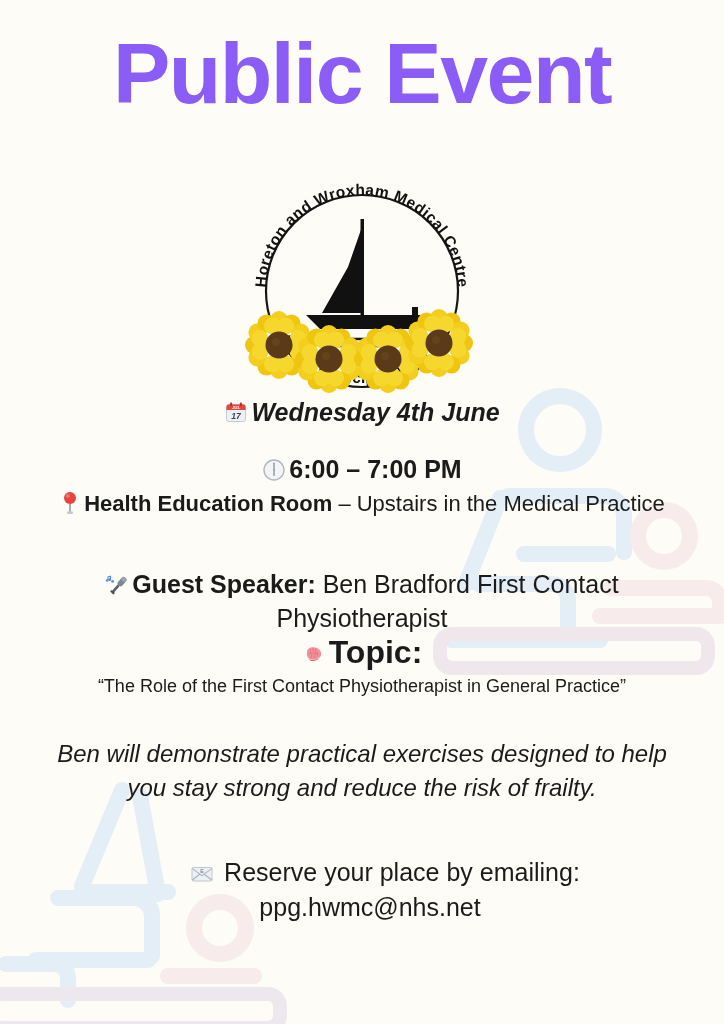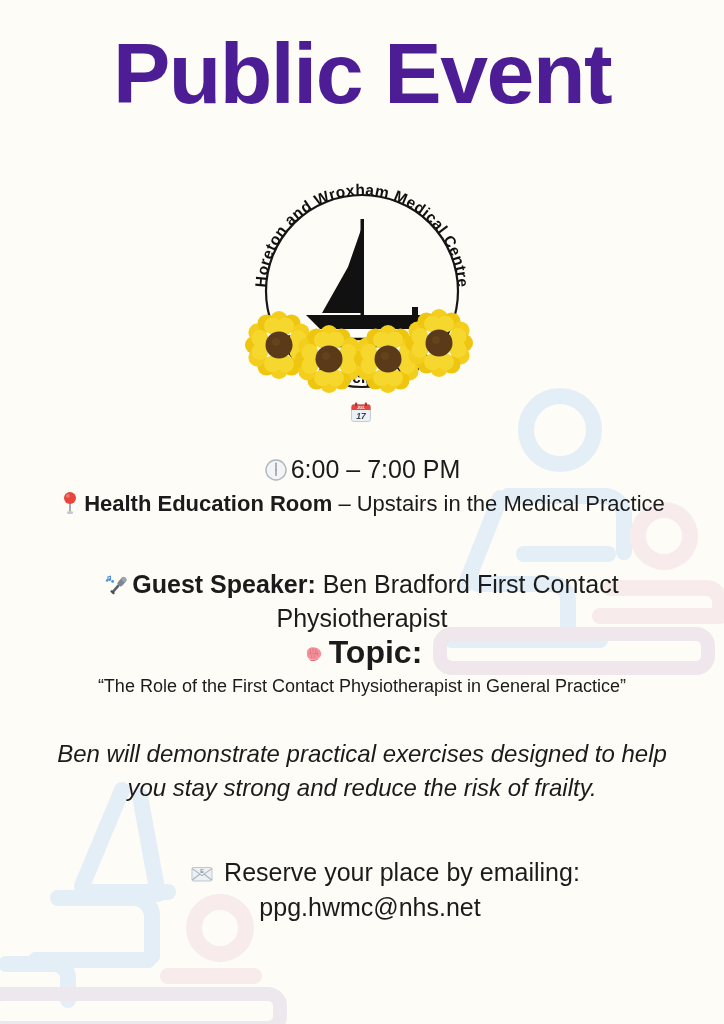--- a/index.html
+++ b/index.html
@@ -53,21 +53,21 @@
   .title {
     position: absolute;
     top: 28px;
     left: 0;
     width: 724px;
     text-align: center;
     font-size: 86px;
     line-height: 1.05;
     font-weight: 800;
     letter-spacing: -1.5px;
-    color: #4c1d95;
+    color: #8b5cf6;
   }
 
   
   .logo-wrap {
     position: absolute;
     top: 163px;
     left: 50%;
     transform: translateX(-50%);
     width: 252px;
     height: 235px;
@@ -82,21 +82,21 @@
     text-align: center;
   }
 
   .line {
     display: block;
     width: 100%;
     text-align: center;
   }
 
   .l-date   { top: 394px; font-size: 25px; line-height: 37px; font-weight: 700; font-style: italic; }
-  .l-time   { top: 451px; font-size: 25px; line-height: 37px; font-weight: 400; }
+  .l-time   { top: 451px; font-size: 25px; line-height: 37px; font-weight: 700; }
   .l-place  { top: 486px; font-size: 22px; line-height: 36px; font-weight: 400; white-space: nowrap; }
   .l-place b { font-weight: 700; }
 
   .l-speaker { top: 567px; font-size: 25px; line-height: 34px; font-weight: 400; }
   .l-speaker b { font-weight: 700; }
 
   .l-topiclbl { top: 635px; font-size: 32px; line-height: 34px; font-weight: 700; }
   .l-topic    { top: 669px; font-size: 18px; line-height: 34px; font-weight: 400; }
 
   .l-desc { top: 737px; font-size: 24px; line-height: 34px; font-style: italic; font-weight: 400; }
@@ -222,21 +222,21 @@
     <div class="block line l-date">
       <span class="emj">
         <svg width="24" height="24" viewBox="0 0 24 24" aria-hidden="true">
           <rect x="2.5" y="3.5" width="19" height="17" rx="2.2" fill="#EDF0F4" stroke="#C5CBD4" stroke-width="1"></rect>
           <path d="M2.5 5.7a2.2 2.2 0 0 1 2.2-2.2h14.6a2.2 2.2 0 0 1 2.2 2.2V9H2.5z" fill="#E8453C"></path>
           <rect x="6" y="1.6" width="2.2" height="3.6" rx="1" fill="#B8322B"></rect>
           <rect x="15.8" y="1.6" width="2.2" height="3.6" rx="1" fill="#B8322B"></rect>
           <text x="12" y="8" font-family="Liberation Sans, sans-serif" font-size="4.2" font-weight="700" fill="#fff" text-anchor="middle">JUL</text>
           <text x="12" y="18" font-family="Liberation Sans, sans-serif" font-size="8.6" font-weight="600" fill="#3C4450" text-anchor="middle">17</text>
         </svg>
-      </span>
+      </span><span>Wednesday 4th June</span>
     </div>
 
     <div class="block line l-time">
       <span class="emj">
         <svg width="24" height="24" viewBox="0 0 24 24" aria-hidden="true">
           <circle cx="12" cy="12" r="10" fill="#F2F4F6" stroke="#AEB6C0" stroke-width="1.4"></circle>
           <line x1="12" y1="12" x2="12" y2="5.2" stroke="#8D96A3" stroke-width="1.4" stroke-linecap="round"></line>
           <line x1="12" y1="12" x2="12" y2="17.4" stroke="#8D96A3" stroke-width="1.4" stroke-linecap="round"></line>
         </svg>
       </span><span>6:00 – 7:00 PM</span>

